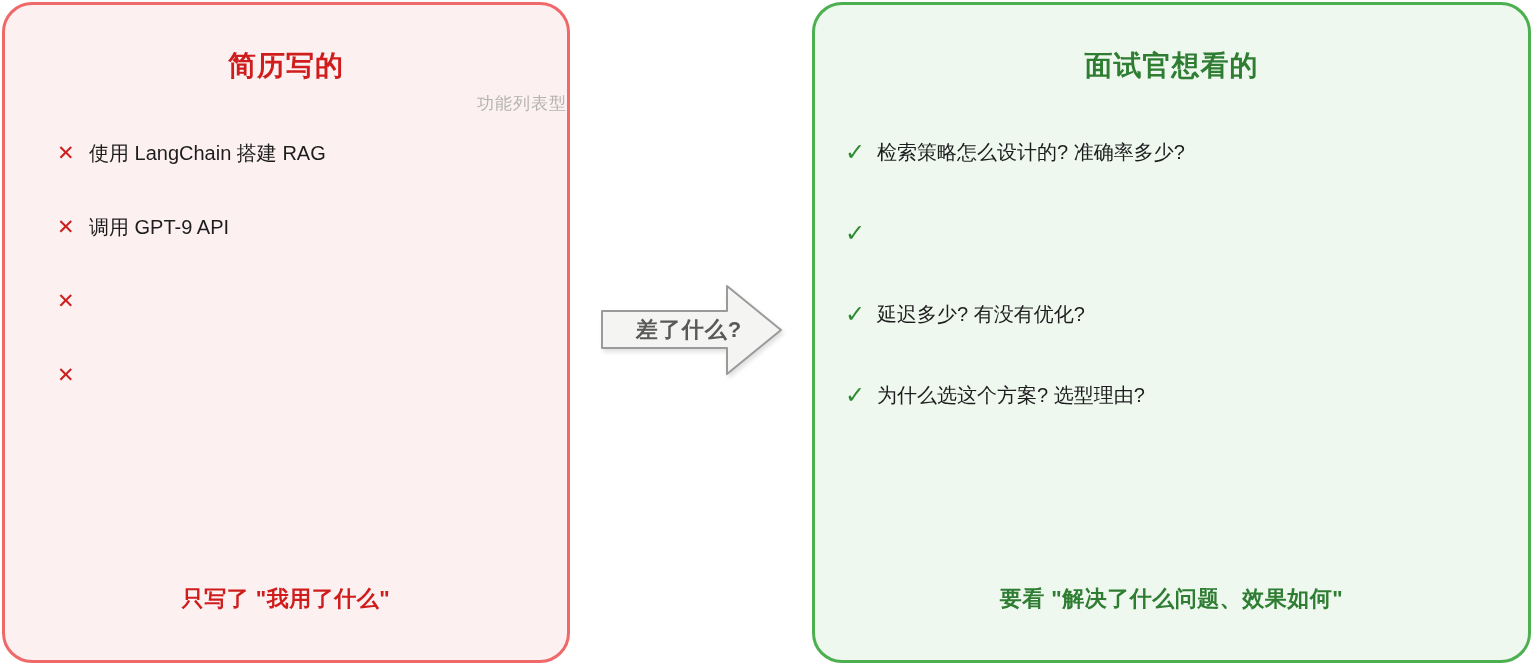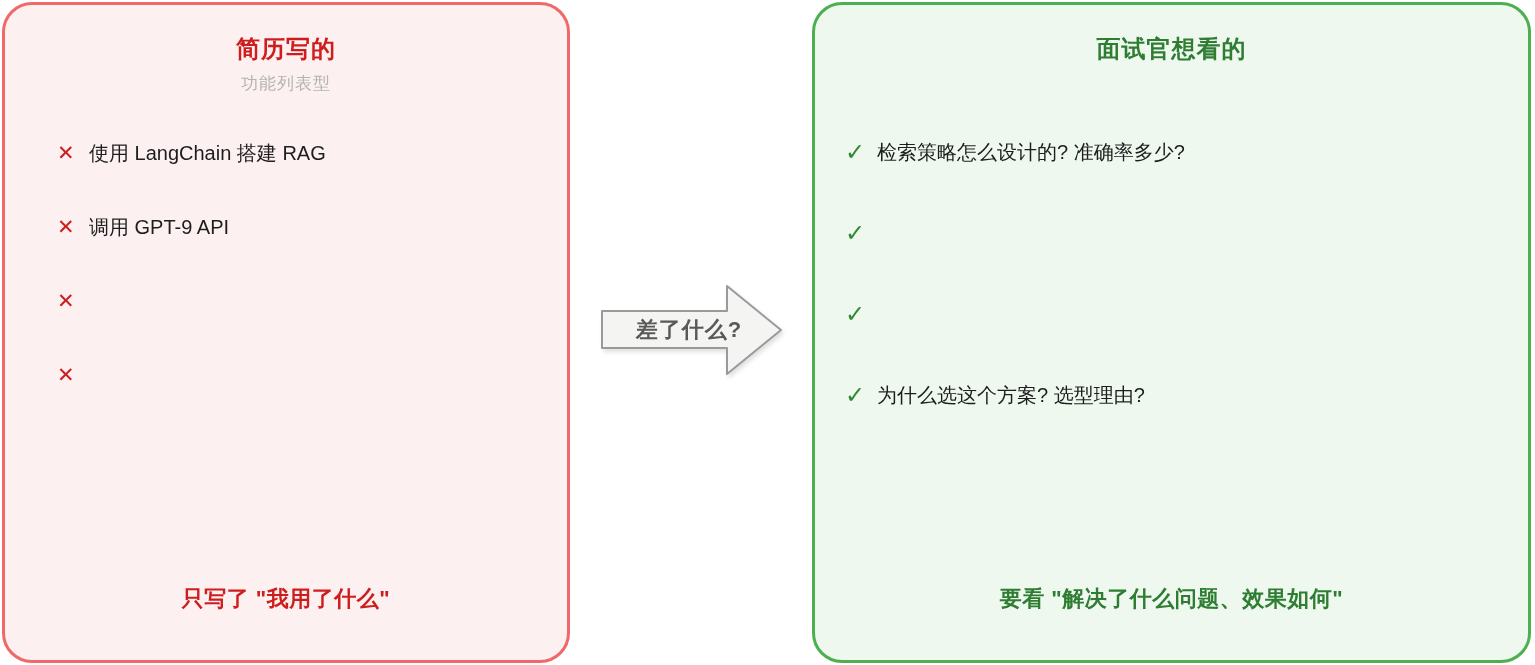--- a/index.html
+++ b/index.html
@@ -20,31 +20,31 @@
     left: 2px; width: 568px;
     background: #fdf0f0;
     border: 3px solid #f0696a;
   }
   .panel-right {
     left: 812px; width: 719px;
     background: #eef8ee;
     border: 3px solid #4caf50;
   }
   .panel-title {
-    margin-top: 28px;
+    margin-top: 42px;
     text-align: center;
-    font-size: 24px;
+    font-size: 28px;
     font-weight: bold;
     letter-spacing: 1px;
   }
   .panel-left .panel-title { color: #cf1d1d; }
   .panel-right .panel-title { color: #2e7d32; }
   .panel-subtitle {
     margin-top: 7px;
-    text-align: center;
+    text-align: right;
     font-size: 17px;
     color: #b3b3b3;
     letter-spacing: 1px;
   }
   .item-list {
     position: absolute;
     list-style: none;
   }
   .panel-left .item-list { left: 52px; top: 137px; }
   .panel-right .item-list { left: 30px; top: 136px; }
@@ -135,20 +135,21 @@
   <ul class="item-list">
     <li class="item">
       <span class="icon check">✓</span>
       <span>检索策略怎么设计的? 准确率多少?</span>
     </li>
     <li class="item">
       <span class="icon check">✓</span>
     </li>
     <li class="item">
       <span class="icon check">✓</span>
+      <span>延迟多少? 有没有优化?</span>
     </li>
     <li class="item">
       <span class="icon check">✓</span>
       <span>为什么选这个方案? 选型理由?</span>
     </li>
   </ul>
   <div class="panel-footer">要看 "解决了什么问题、效果如何"</div>
 </section>
 
 </body></html>

